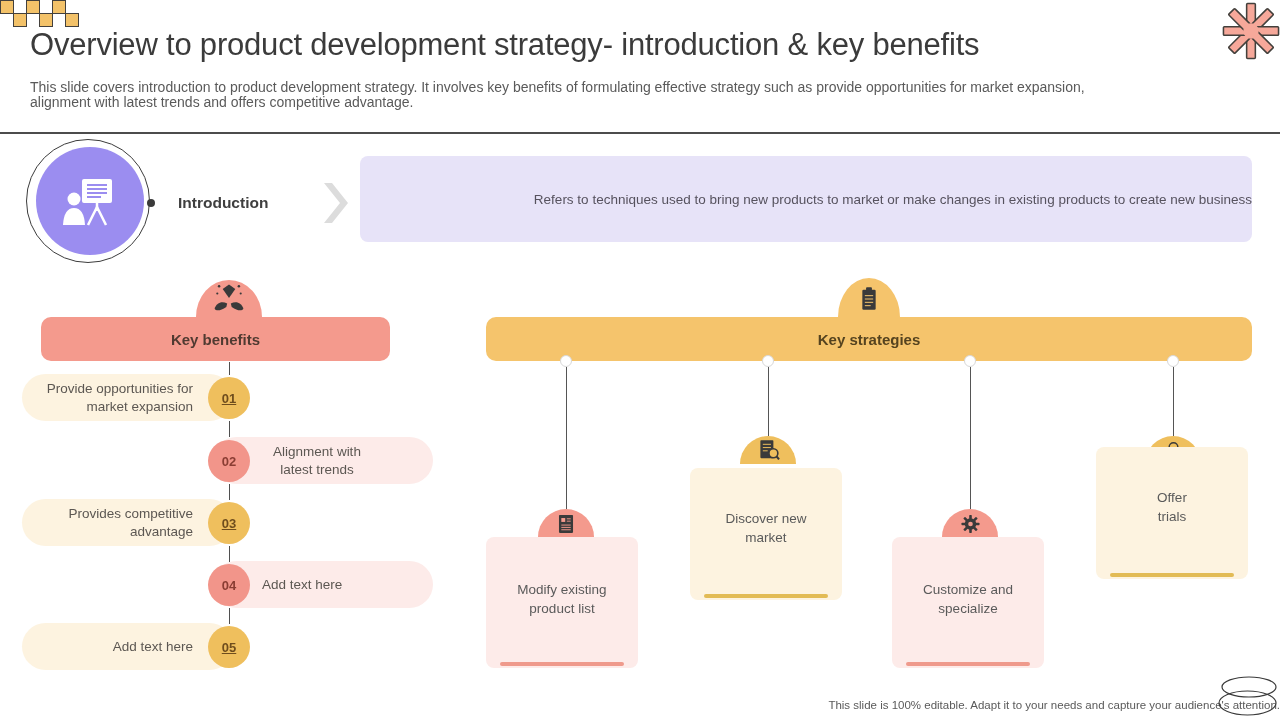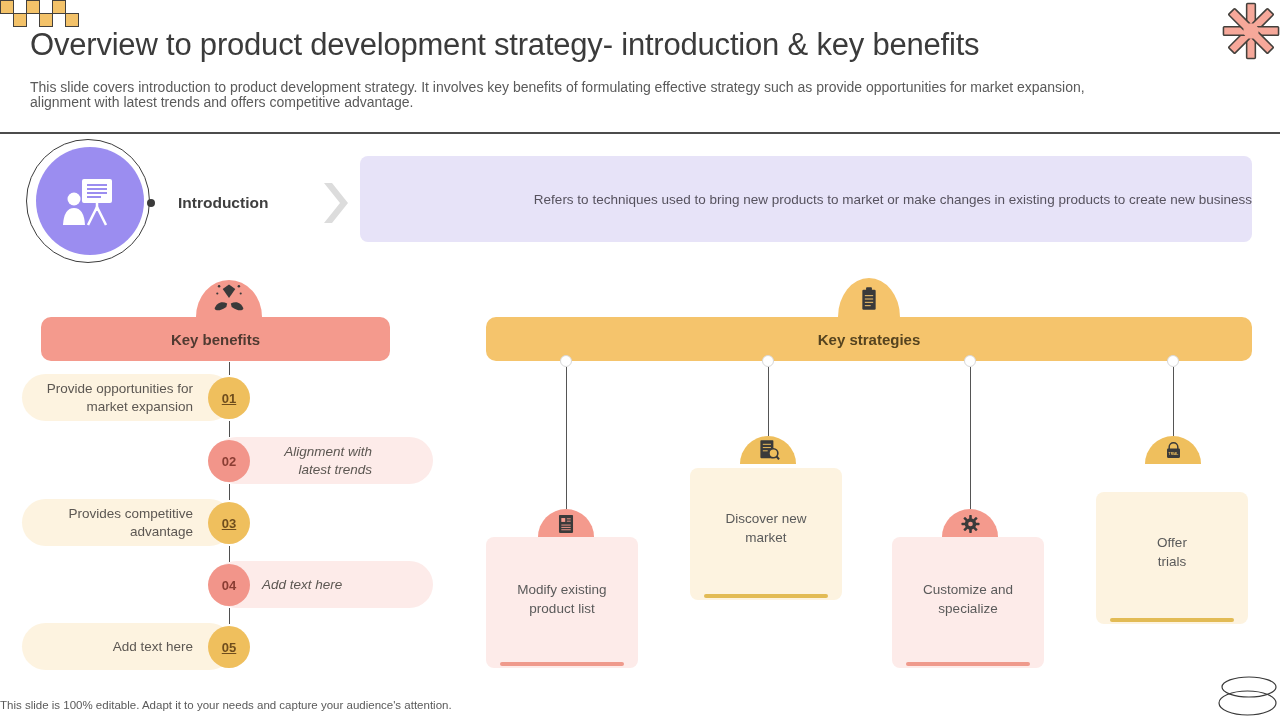--- a/index.html
+++ b/index.html
@@ -40,40 +40,40 @@
   
   .dome{position:absolute;border-radius:50% 50% 0 0 / 100% 100% 0 0;display:flex;align-items:flex-end;justify-content:center;}
   .dome-benefits{left:196px;top:280px;width:66px;height:37px;background:var(--salmon);}
   .dome-strategies{left:838px;top:278px;width:62px;height:39px;background:var(--yellow);}
   .grp-header{position:absolute;top:317px;height:44px;border-radius:10px;display:flex;align-items:center;justify-content:center;font-weight:bold;font-size:15px;}
   .hdr-benefits{left:41px;width:349px;background:var(--salmon);color:#503a31;}
   .hdr-strategies{left:486px;width:766px;background:var(--yellow);color:#55431f;}
   
   .pill{position:absolute;height:47px;border-radius:24px;display:flex;align-items:center;font-size:13.5px;line-height:18px;color:#5c5752;}
   .pill.cream{left:22px;width:211px;background:var(--cream);justify-content:flex-end;padding-right:40px;text-align:right;}
-  .pill.pink{left:213px;width:220px;background:var(--pink);padding-left:49px;text-align:right;font-style:italic;}
+  .pill.pink{left:213px;width:220px;background:var(--pink);padding-left:49px;text-align:center;}
   .num{position:absolute;left:208px;width:42px;height:42px;border-radius:50%;display:flex;align-items:center;justify-content:center;font-weight:bold;font-size:13px;z-index:2;}
   .num.yellow{background:var(--yellow-circle);color:#6f4d1d;text-decoration:underline;}
   .num.pink{background:var(--salmon-circle);color:#8a3d33;}
   .dash{position:absolute;left:228.5px;width:1.5px;background:#4f4f4f;}
   
   .node{position:absolute;top:355px;width:12px;height:12px;border-radius:50%;background:#fff;border:1px solid #d8d8d8;z-index:2;}
   .drop-line{position:absolute;width:1.3px;background:#555;}
   .strat-dome{width:56px;height:28px;}
   .strat-dome.pink-d{background:var(--salmon);}
   .strat-dome.cream-d{background:var(--yellow-circle);}
   .card{position:absolute;width:152px;border-radius:8px;text-align:center;font-size:13.5px;line-height:18.5px;color:#5a5a5a;}
   .card.pinkc{background:var(--pink);height:131px;padding-top:44px;}
   .card.creamc{background:var(--cream);height:132px;padding-top:42px;}
   .card .txt{display:inline-block;}
   .underline{position:absolute;left:50%;transform:translateX(-50%);bottom:2px;width:124px;height:4.5px;border-radius:2px;}
   .underline.u-pink{background:#ef9a8c;}
   .underline.u-cream{background:#e2bb55;}
   
-  .footer{position:absolute;left:0;top:699px;width:100%;text-align:left;font-size:11.5px;color:#5a5a5a;}
+  .footer{position:absolute;left:0;top:699px;width:100%;text-align:right;font-size:11.5px;color:#5a5a5a;}
   .ellipses{position:absolute;left:1218px;top:674px;}
 </style>
 </head>
 <body>
 
 <div class="slide">
 
   <div class="checker">
     <div class="sq"></div>
       <div class="sq"></div>
@@ -255,21 +255,21 @@
     <div class="underline u-pink"></div>
   </div>
 
   <div class="dome strat-dome cream-d" style="left:1145px;top:436px">
     <svg width="27" height="26" viewBox="0 0 36 36" style="margin-bottom:1px">
       <path d="M12,17 v-3 a6,6 0 0 1 12,0 v3" fill="none" stroke="#3a3a3a" stroke-width="2"></path>
       <rect x="9" y="16" width="18" height="13" rx="1.5" fill="#3a3a3a"></rect>
       <text x="18" y="24.8" font-size="4.6" fill="#efbf5d" text-anchor="middle" font-family="Liberation Sans, sans-serif" font-weight="bold">TRIAL</text>
     </svg>
   </div>
-  <div class="card creamc" style="left:1096px;top:492px">
+  <div class="card creamc" style="left:1096px;top:447px">
     <span class="txt" style="max-width:46px">Offer trials</span>
     <div class="underline u-cream"></div>
   </div>
 
   <div class="footer">This slide is 100% editable. Adapt it to your needs and capture your audience's attention.</div>
 
   <svg class="ellipses" width="62" height="46" viewBox="0 0 62 46">
     <ellipse cx="31" cy="13" rx="27" ry="10" fill="none" stroke="#3a3a3a" stroke-width="1.2"></ellipse>
     <ellipse cx="29.5" cy="29" rx="28.5" ry="12" fill="none" stroke="#3a3a3a" stroke-width="1.2"></ellipse>
   </svg>

